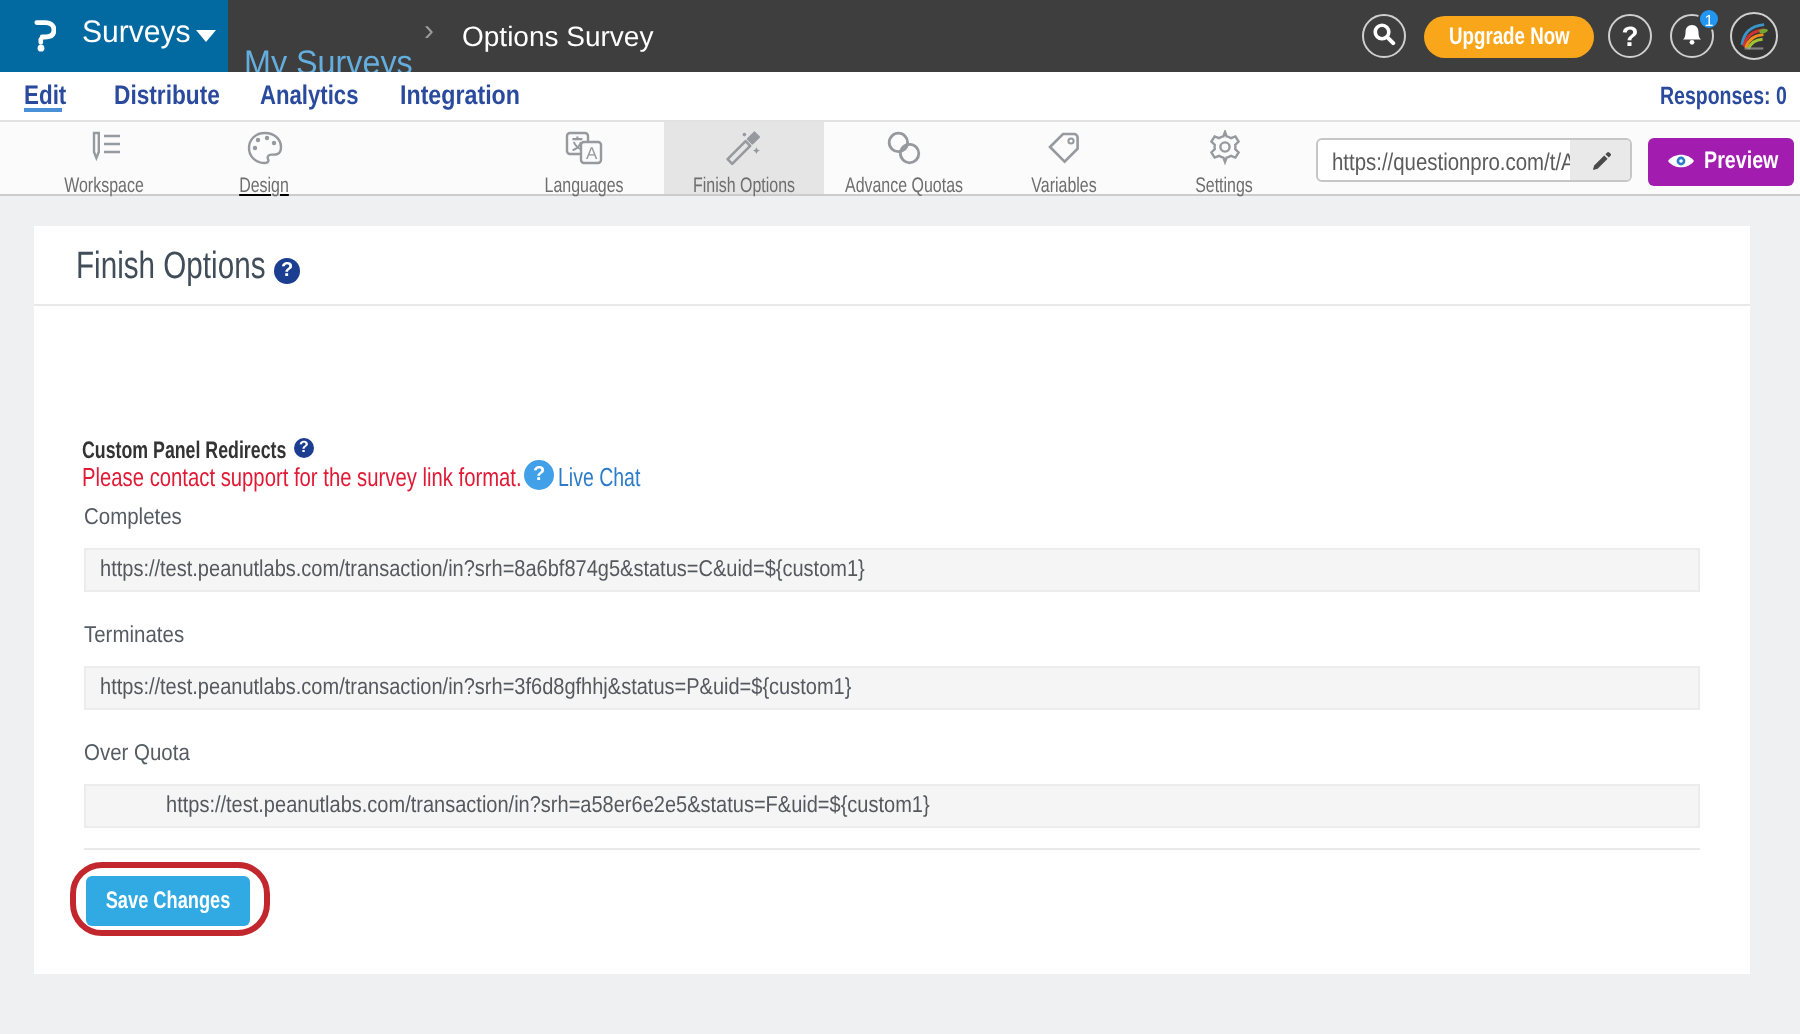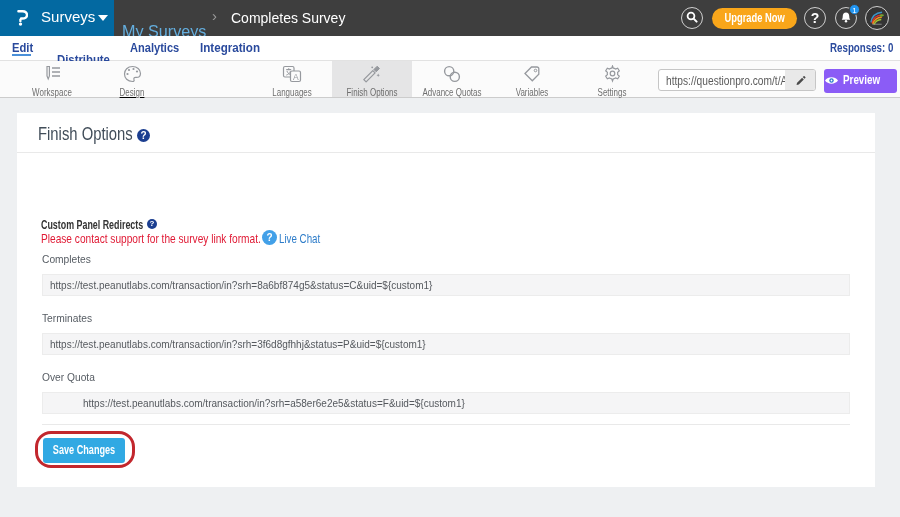--- a/index.html
+++ b/index.html
@@ -28,21 +28,21 @@
 
 
 .toolbar { position:absolute; left:0; top:61px; width:900px; height:37px; background:#fbfbfb; border-bottom:1px solid #cccccc; }
 .titem { position:absolute; top:0; width:80px; height:36px; text-align:center; }
 .titem.active { background:#e5e5e6; }
 .titem svg { margin-top:4px; }
 .titem .lbl { margin-top:0px; font-size:10.5px; color:#6e6e6e; line-height:10px; transform:scaleX(.76); transform-origin:center; }
 .urlbox { position:absolute; left:658px; top:8px; width:158px; height:22px; background:#fff; border:1px solid #c6c6c6; border-radius:3px; }
 .urlbox .txt { position:absolute; left:7px; top:4px; font-size:12px; color:#5b5b5b; white-space:nowrap; width:120px; overflow:hidden; }
 .urlbox .pen { position:absolute; right:0; top:0; width:30px; height:20px; background:#e9e9e9; border-radius:0 2px 2px 0; text-align:center; }
-.preview { position:absolute; left:824px; top:8px; width:73px; height:24px; background:#8b5cf6; border-radius:3px; color:#fff; font-size:12px; font-weight:bold; text-align:left; line-height:23px; white-space:nowrap; }
+.preview { position:absolute; left:824px; top:8px; width:73px; height:24px; background:#a21caf; border-radius:3px; color:#fff; font-size:12px; font-weight:bold; text-align:right; line-height:23px; white-space:nowrap; }
 
 
 .card { position:absolute; left:17px; top:113px; width:858px; height:374px; background:#fff; }
 .h1 { position:absolute; left:21px; top:10px; font-size:19px; color:#414d59; transform:scaleX(.78); transform-origin:left center; }
 .h1q { position:absolute; left:120px; top:16px; width:13px; height:13px; background:#1b3e90; border-radius:50%; color:#fff; font-size:10px; font-weight:bold; text-align:center; line-height:13px; }
 .hdiv { position:absolute; left:0; top:39px; width:858px; height:1px; background:#e9e9e9; }
 .dropdown { position:absolute; left:25px; top:67px; width:187px; height:24px; background:#f1f1f2; border-radius:2px; }
 .dropdown .dt { position:absolute; left:7px; top:5px; font-size:13px; color:#333; transform:scaleX(.76); transform-origin:left center; white-space:nowrap; }
 .dropdown .dc { position:absolute; right:14px; top:10px; width:0; height:0; border-left:4.5px solid transparent; border-right:4.5px solid transparent; border-top:5px solid #333; }
 .cpr { position:absolute; left:24px; top:105px; font-size:12px; font-weight:bold; color:#333; transform:scaleX(.74); transform-origin:left center; white-space:nowrap; }
@@ -65,21 +65,21 @@
     <svg width="11" height="16" viewBox="0 0 11 16">
       <path d="M1.4,1.3 H5.5 C8.8,1.3 10,3.1 10,5 C10,6.9 8.8,8.5 5.5,8.5 H4.1" fill="none" stroke="#fff" stroke-width="2.4" stroke-linecap="round"></path>
       <path d="M3.4,9.6 V11.2" fill="none" stroke="#fff" stroke-width="2.3" stroke-linecap="round"></path>
       <circle cx="3.5" cy="14.1" r="1.7" fill="#fff"></circle>
     </svg>
     <span class="t"><span class="nx" style="transform:scaleX(.97);">Surveys</span></span>
     <span class="caret"></span>
   </div>
   <span class="crumb1"><span class="nx" style="transform:scaleX(.95);">My Surveys</span></span>
   <span class="crumbsep">›</span>
-  <span class="crumb2">Completes Survey</span>
+  <span class="crumb2">Options Survey</span>
   <div class="circbtn" style="left:681px;">
     <svg width="12" height="12" viewBox="0 0 12 12" style="margin-top:3px;">
       <circle cx="5" cy="5" r="3.4" fill="none" stroke="#fff" stroke-width="1.8"></circle>
       <path d="M7.6,7.6 L10.6,10.6" stroke="#fff" stroke-width="2" stroke-linecap="round"></path>
     </svg>
   </div>
   <div class="upgrade"><span class="nx" style="transform:scaleX(.78); transform-origin:center;">Upgrade Now</span></div>
   <div class="circbtn" style="left:804px; font-size:14px; font-weight:bold; line-height:20px;">?</div>
   <div class="circbtn" style="left:835px;">
     <svg width="12" height="13" viewBox="0 0 14 14" style="margin-top:3px;">
@@ -98,21 +98,21 @@
       <path d="M13.8,7.8 C15.8,6.2 18,6.3 19.6,7.4 C18.6,9.4 16.4,9.9 14.2,9.4 Z" fill="#74a52e"></path>
       <rect x="4.5" y="18.6" width="12" height="1.4" fill="#9a9a9a" opacity="0.75"></rect>
       </g>
     </svg>
   </div>
 </div>
 
 <div class="navrow">
   <a style="left:12px;"><span class="nx" style="transform:scaleX(.83);">Edit</span></a>
   <div style="position:absolute; left:12px; top:18px; width:19px; height:2px; background:#4a90d9;"></div>
-  <a style="left:57px;margin-top:12px;"><span class="nx" style="transform:scaleX(.84);">Distribute</span></a>
+  <a style="left:57px;"><span class="nx" style="transform:scaleX(.84);">Distribute</span></a>
   <a style="left:130px;"><span class="nx" style="transform:scaleX(.82);">Analytics</span></a>
   <a style="left:200px;"><span class="nx" style="transform:scaleX(.86);">Integration</span></a>
   <span class="resp"><span class="nx" style="transform:scaleX(.78);">Responses: 0</span></span>
 </div>
 
 <div class="toolbar">
   <div class="titem" style="left:12px;">
     <svg width="19" height="18" viewBox="0 0 19 18">
       <path d="M4,1.5 V11 L5.2,14 L6.4,11 V1.5 Z" fill="none" stroke="#96999e" stroke-width="1.2"></path>
       <path d="M9,3 H17 M9,7 H17 M9,11 H17" stroke="#96999e" stroke-width="1.3"></path>

